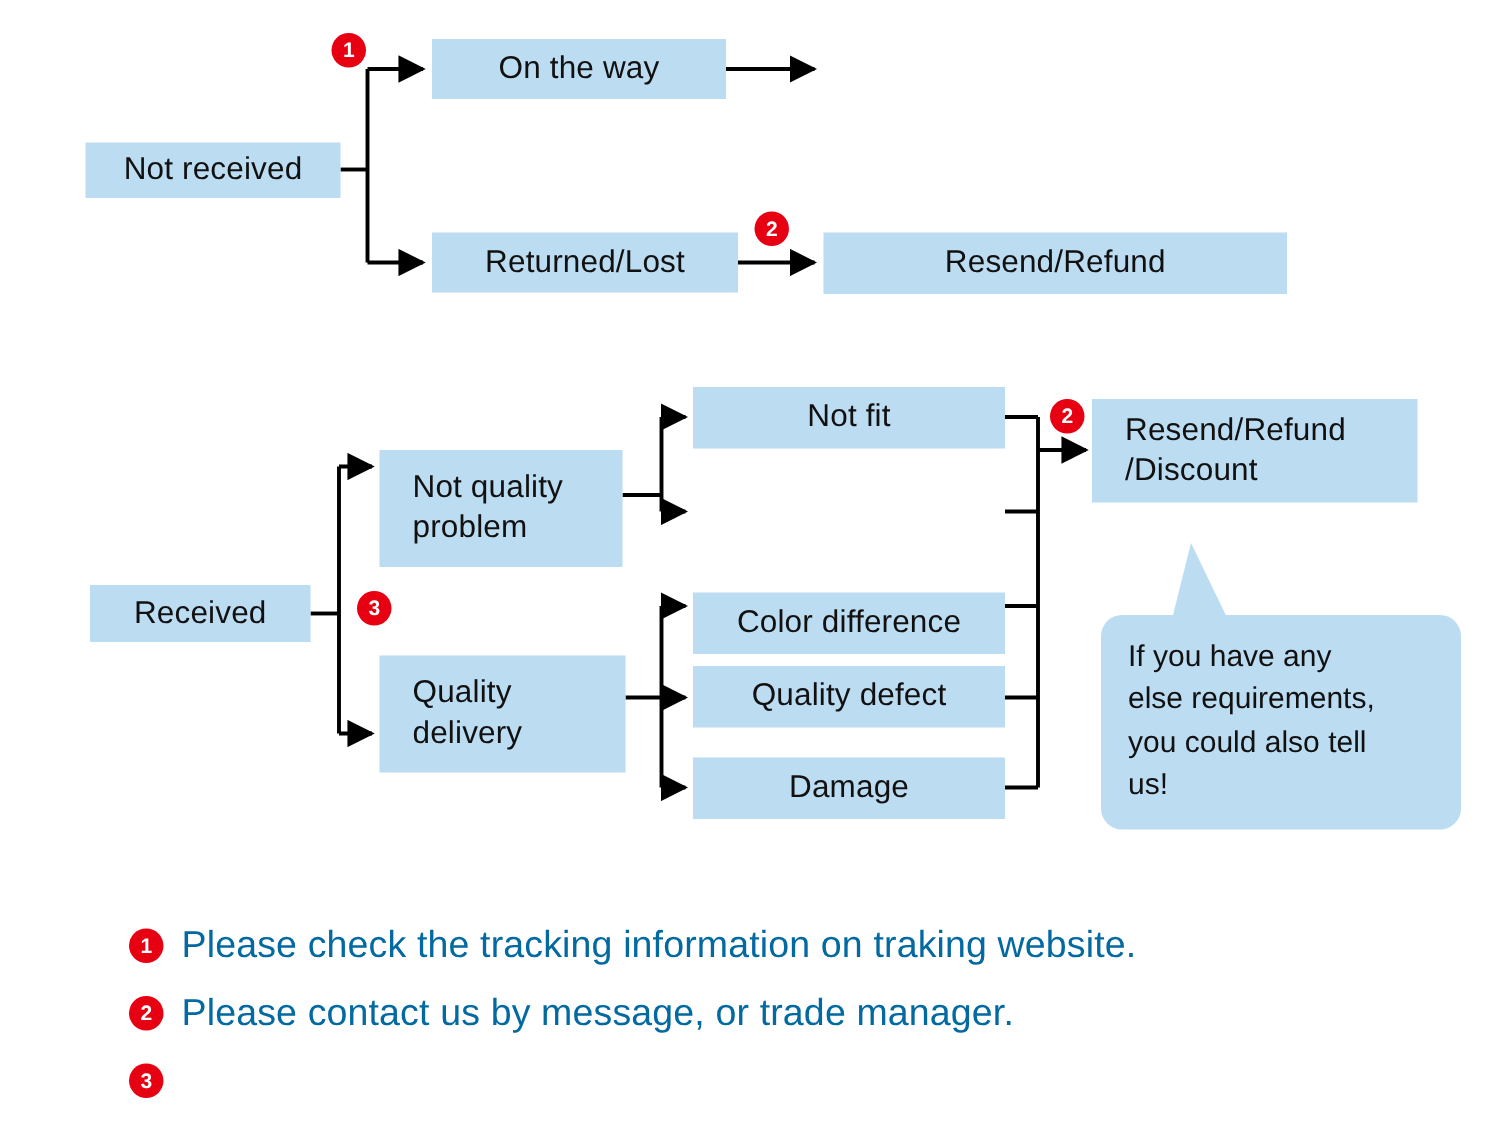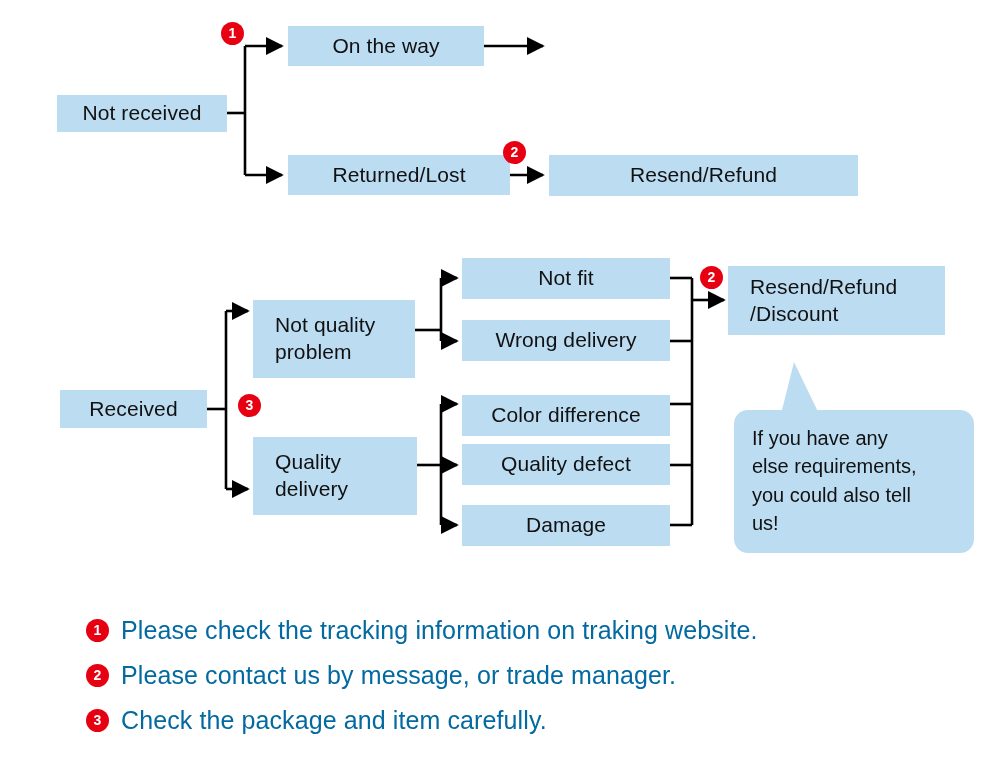--- a/index.html
+++ b/index.html
@@ -173,41 +173,40 @@
 
       <path d="M 692 300 L 724 300" marker-end="url(#arrow)"></path>
     </g>
   </svg>
 
   <div class="node" style="left:57px; top:95px; width:170px; height:37px;">Not received</div>
 
   <div class="node" style="left:288px; top:26px; width:196px; height:40px;">On the way</div>
 
 
-  <div class="node" style="left:288px; top:155px; width:222px; height:40px;">Returned/Lost</div>
+  <div class="node" style="left:288px; top:155px; width:204px; height:40px;">Returned/Lost</div>
 
   <div class="node" style="left:549px; top:155px; width:309px; height:41px;">Resend/Refund</div>
 
   <div class="badge" style="left:221px; top:22px;">1</div>
 
   <div class="badge" style="left:503px; top:141px;">2</div>
 
   <div class="node" style="left:60px; top:390px; width:147px; height:38px;">Received</div>
 
   <div class="badge" style="left:238px; top:394px;">3</div>
 
   <div class="node two-line" style="left:253px; top:300px; width:162px; height:78px;">Not quality
 problem</div>
 
   <div class="node two-line" style="left:253px; top:437px; width:164px; height:78px;">Quality
 delivery</div>
 
   <div class="node" style="left:462px; top:258px; width:208px; height:41px;">Not fit</div>
 
-  <div class="node" style="left:462px; top:320px; width:208px; height:41px;">Wrong delivery</div>
 
   <div class="node" style="left:462px; top:384px; width:208px; height:41px;margin-top:11px;">Color difference</div>
 
   <div class="node" style="left:462px; top:444px; width:208px; height:41px;">Quality defect</div>
 
   <div class="node" style="left:462px; top:505px; width:208px; height:41px;">Damage</div>
 
   <div class="badge" style="left:700px; top:266px;">2</div>
 
   <div class="node two-line" style="left:728px; top:266px; width:217px; height:69px;">Resend/Refund
@@ -229,18 +228,17 @@
       <div class="legend-text">Please check the tracking information on traking website.</div>
     </div>
 
     <div class="legend-row">
       <div class="legend-badge">2</div>
       <div class="legend-text">Please contact us by message, or trade manager.</div>
     </div>
 
     <div class="legend-row">
       <div class="legend-badge">3</div>
-      <div class="legend-text">Check the package and item carefully.</div>
     </div>
 
   </div>
 
 </div>
 
 </body></html>

